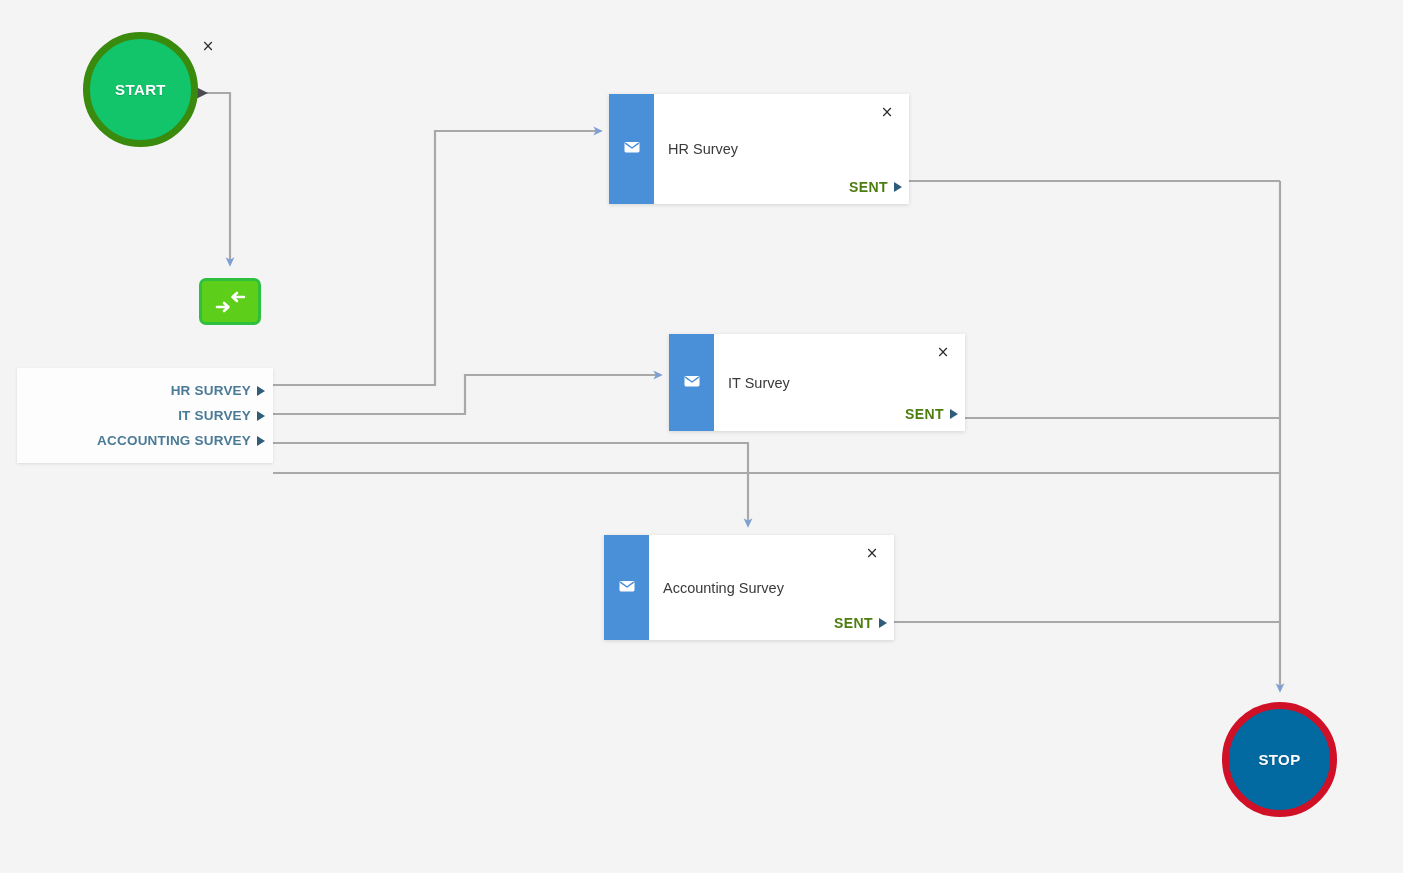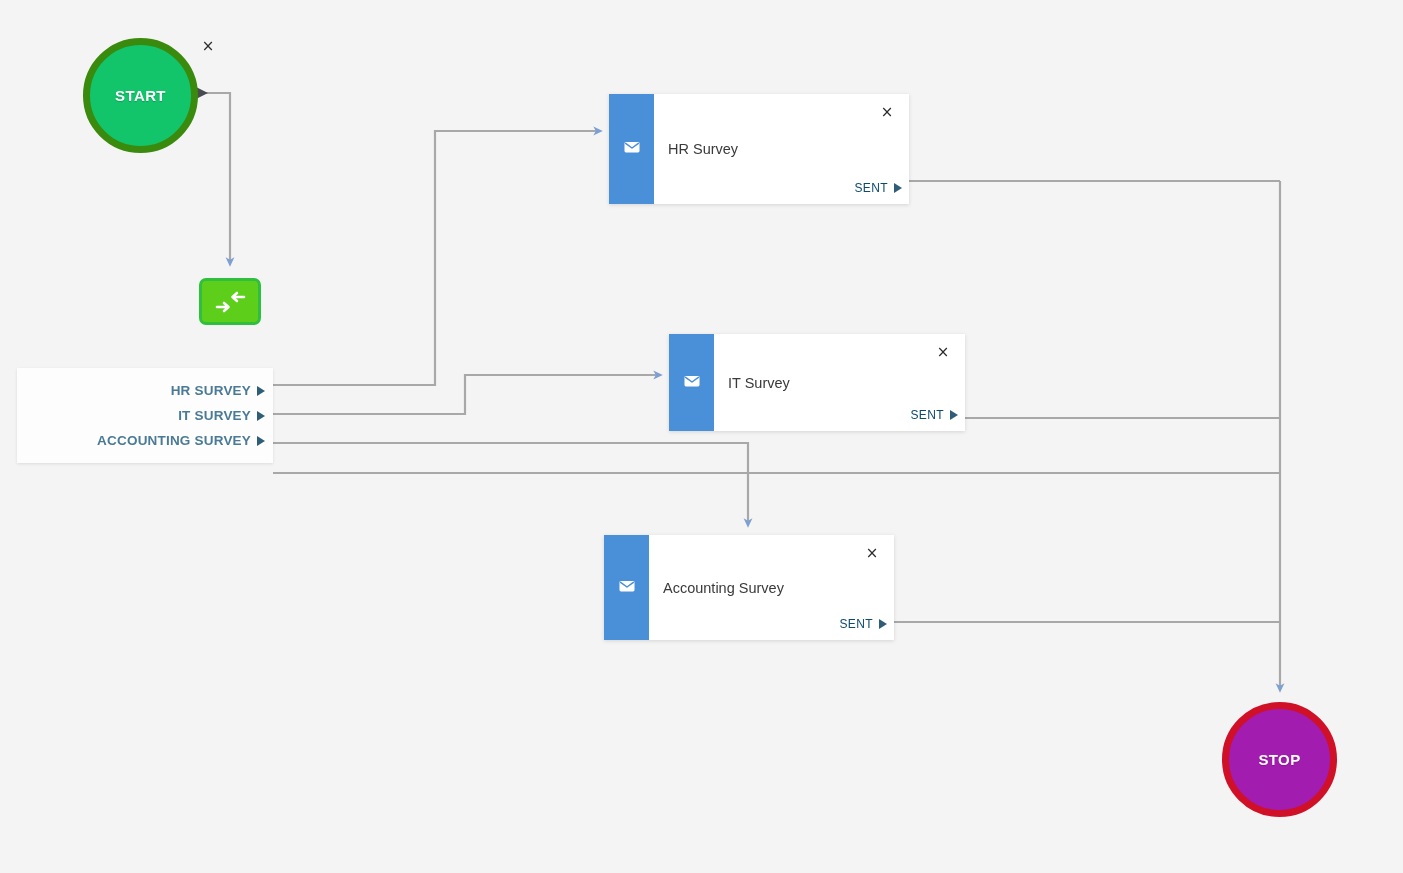--- a/index.html
+++ b/index.html
@@ -36,29 +36,29 @@
     align-items: center;
     justify-content: center;
     box-sizing: border-box;
     letter-spacing: .4px;
     font-weight: bold;
     font-size: 15px;
     color: #ffffff;
     text-shadow: 0 1px 1px rgba(0,0,0,.18);
   }
   .terminal.start {
-    left: 83px; top: 38px;
+    left: 83px; top: 32px;
     width: 115px; height: 115px;
     background: #12c46a;
     border: 7px solid #3a8a0d;
   }
   .terminal.stop {
     left: 1222px; top: 702px;
     width: 115px; height: 115px;
-    background: #a21caf;
+    background: #0369a1;
     border: 7px solid #cf1026;
   }
 
   
   .close-x {
     position: absolute;
     width: 16px; height: 16px;
     color: #2d2d2d;
     font-size: 15px;
     line-height: 16px;
@@ -150,23 +150,23 @@
   .card .close-x { right: 14px; top: 10px; left: auto; }
   .card-out {
     position: absolute;
     right: 7px;
     bottom: 9px;
     display: flex;
     align-items: center;
     cursor: pointer;
   }
   .card-out .out-label {
-    font-size: 12px;
-    font-weight: normal;
-    color: #0c4a6e;
+    font-size: 14px;
+    font-weight: bold;
+    color: #4d7c0f;
     letter-spacing: .4px;
   }
 
   #card-hr  { left: 609px; top: 94px;  width: 300px; height: 110px; }
   #card-it  { left: 669px; top: 334px; width: 296px; height: 97px;  }
   #card-acc { left: 604px; top: 535px; width: 290px; height: 105px; }
 </style>
 </head>
 <body>
 

